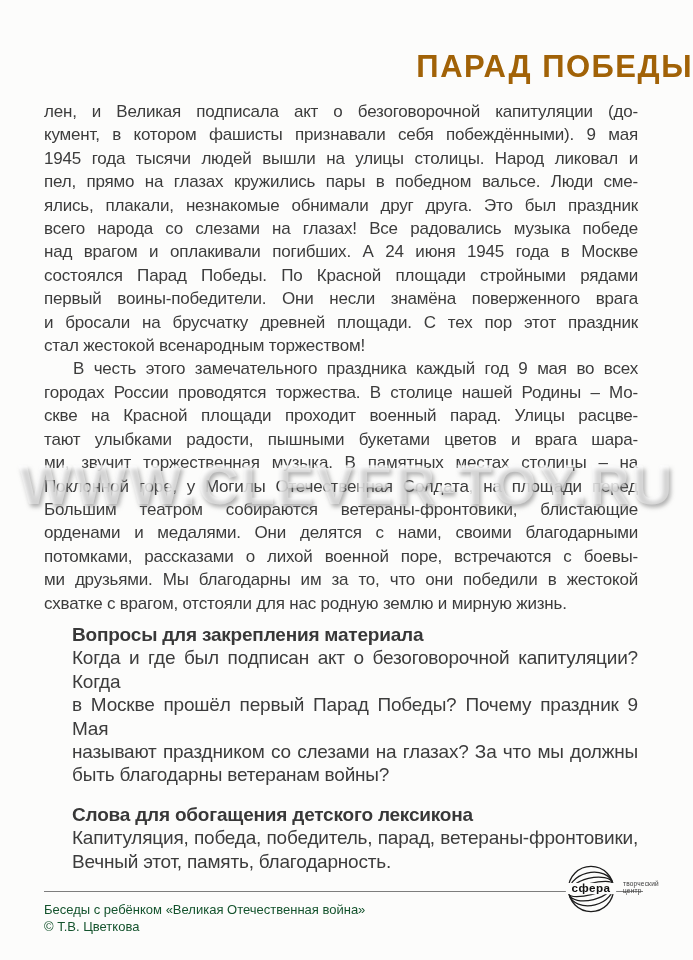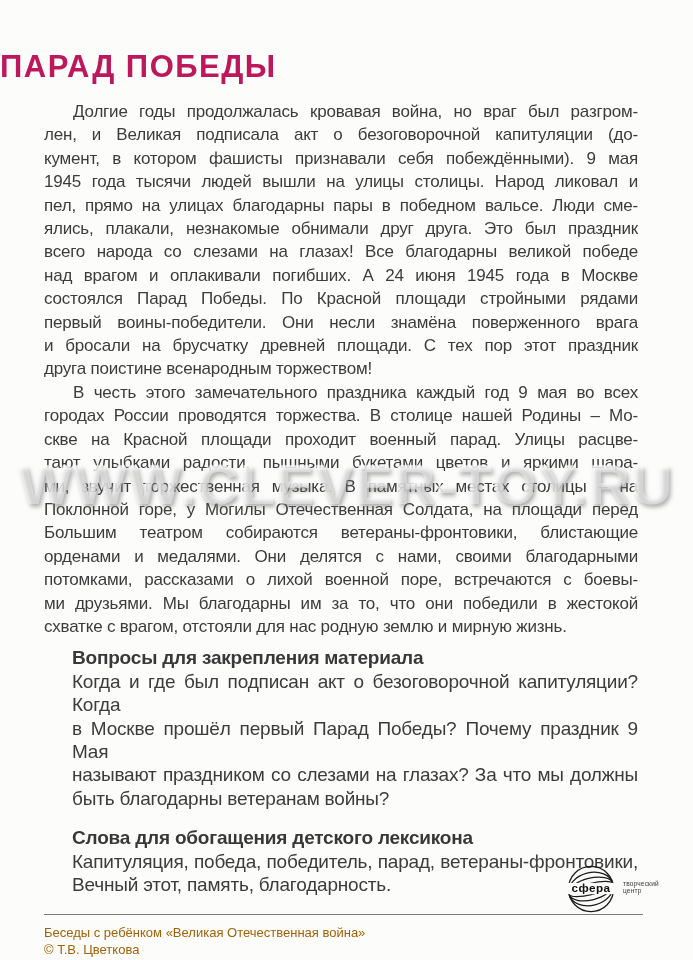--- a/index.html
+++ b/index.html
@@ -7,26 +7,26 @@
     position:relative;
     width:693px; height:960px;
     margin:0 auto;
     background:#fcfcfb;
     overflow:hidden;
     font-family:"Liberation Sans","DejaVu Sans",sans-serif;
     color:#3c3c3c;
   }
   .title {
     margin:50px 0 0 0;
-    text-align:left;
+    text-align:right;
     font-size:31px;
     line-height:34px;
     font-weight:bold;
     letter-spacing:1.5px;
-    color:#be185d;
+    color:#a16207;
   }
   .article {
     margin:16px 55px 0 44px;
     font-size:17px;
     line-height:23.4px;
     letter-spacing:-0.2px;
   }
   .tline { text-align:justify; text-align-last:justify; white-space:normal; }
   .tline.last { text-align-last:left; }
   .tline.ind { text-indent:29px; }
@@ -44,21 +44,21 @@
   }
   .divider {
     margin:18px 0 0 44px;
     width:599px;
     border-top:1.5px solid #7d7d7d;
   }
   .footer {
     margin:9px 0 0 44px;
     font-size:13px;
     line-height:17px;
-    color:#a16207;
+    color:#14532d;
   }
   .watermark {
     position:absolute;
     left:0; top:452px;
     width:693px;
     text-align:center;
     white-space:nowrap;
     font-weight:bold;
     font-size:56px;
     letter-spacing:2px;
@@ -86,38 +86,37 @@
 </style>
 </head>
 <body>
 
 <div class="page">
 
   <div class="title">ПАРАД ПОБЕДЫ</div>
 
   <div class="article">
     <div>
-        <div class="tline ind">Долгие годы продолжалась кровавая война, но враг был разгром-</div>
         <div class="tline">лен, и Великая подписала акт о безоговорочной капитуляции (до-</div>
         <div class="tline">кумент, в котором фашисты признавали себя побеждёнными). 9 мая</div>
         <div class="tline">1945 года тысячи людей вышли на улицы столицы. Народ ликовал и</div>
-        <div class="tline">пел, прямо на улицах благодарны пары в победном вальсе. Люди сме-</div>
+        <div class="tline">пел, прямо на глазах кружились пары в победном вальсе. Люди сме-</div>
         <div class="tline">ялись, плакали, незнакомые обнимали друг друга. Это был праздник</div>
-        <div class="tline">всего народа со слезами на глазах! Все благодарны великой победе</div>
+        <div class="tline">всего народа со слезами на глазах! Все радовались музыка победе</div>
         <div class="tline">над врагом и оплакивали погибших. А 24 июня 1945 года в Москве</div>
         <div class="tline">состоялся Парад Победы. По Красной площади стройными рядами</div>
         <div class="tline">первый воины-победители. Они несли знамёна поверженного врага</div>
         <div class="tline">и бросали на брусчатку древней площади. С тех пор этот праздник</div>
-        <div class="tline last">друга поистине всенародным торжеством!</div>
+        <div class="tline last">стал жестокой всенародным торжеством!</div>
       </div>
     <div>
         <div class="tline ind">В честь этого замечательного праздника каждый год 9 мая во всех</div>
         <div class="tline">городах России проводятся торжества. В столице нашей Родины – Мо-</div>
         <div class="tline">скве на Красной площади проходит военный парад. Улицы расцве-</div>
-        <div class="tline">тают улыбками радости, пышными букетами цветов и яркими шара-</div>
+        <div class="tline">тают улыбками радости, пышными букетами цветов и врага шара-</div>
         <div class="tline">ми, звучит торжественная музыка. В памятных местах столицы – на</div>
         <div class="tline">Поклонной горе, у Могилы Отечественная Солдата, на площади перед</div>
         <div class="tline">Большим театром собираются ветераны-фронтовики, блистающие</div>
         <div class="tline">орденами и медалями. Они делятся с нами, своими благодарными</div>
         <div class="tline">потомками, рассказами о лихой военной поре, встречаются с боевы-</div>
         <div class="tline">ми друзьями. Мы благодарны им за то, что они победили в жестокой</div>
         <div class="tline last">схватке с врагом, отстояли для нас родную землю и мирную жизнь.</div>
       </div>
   </div>
 

